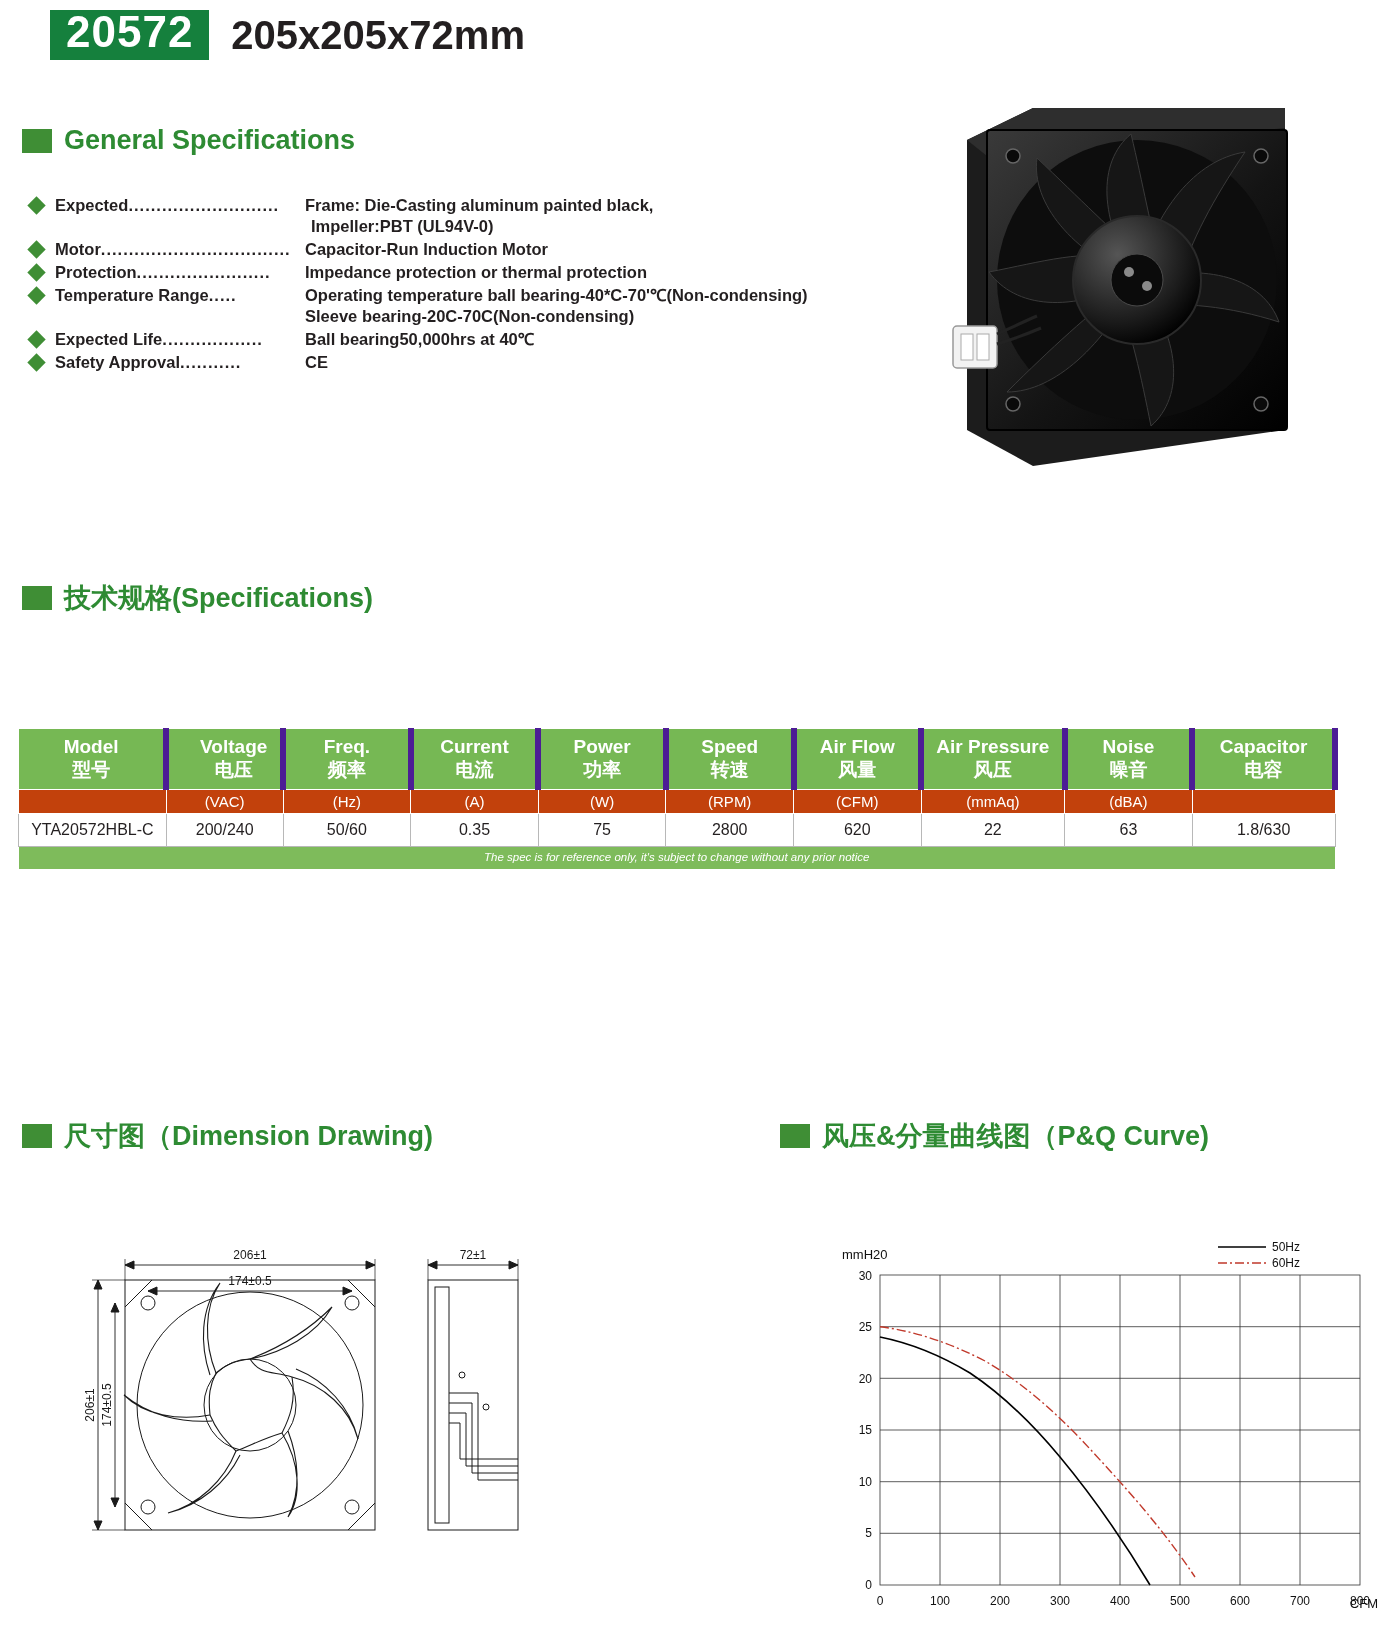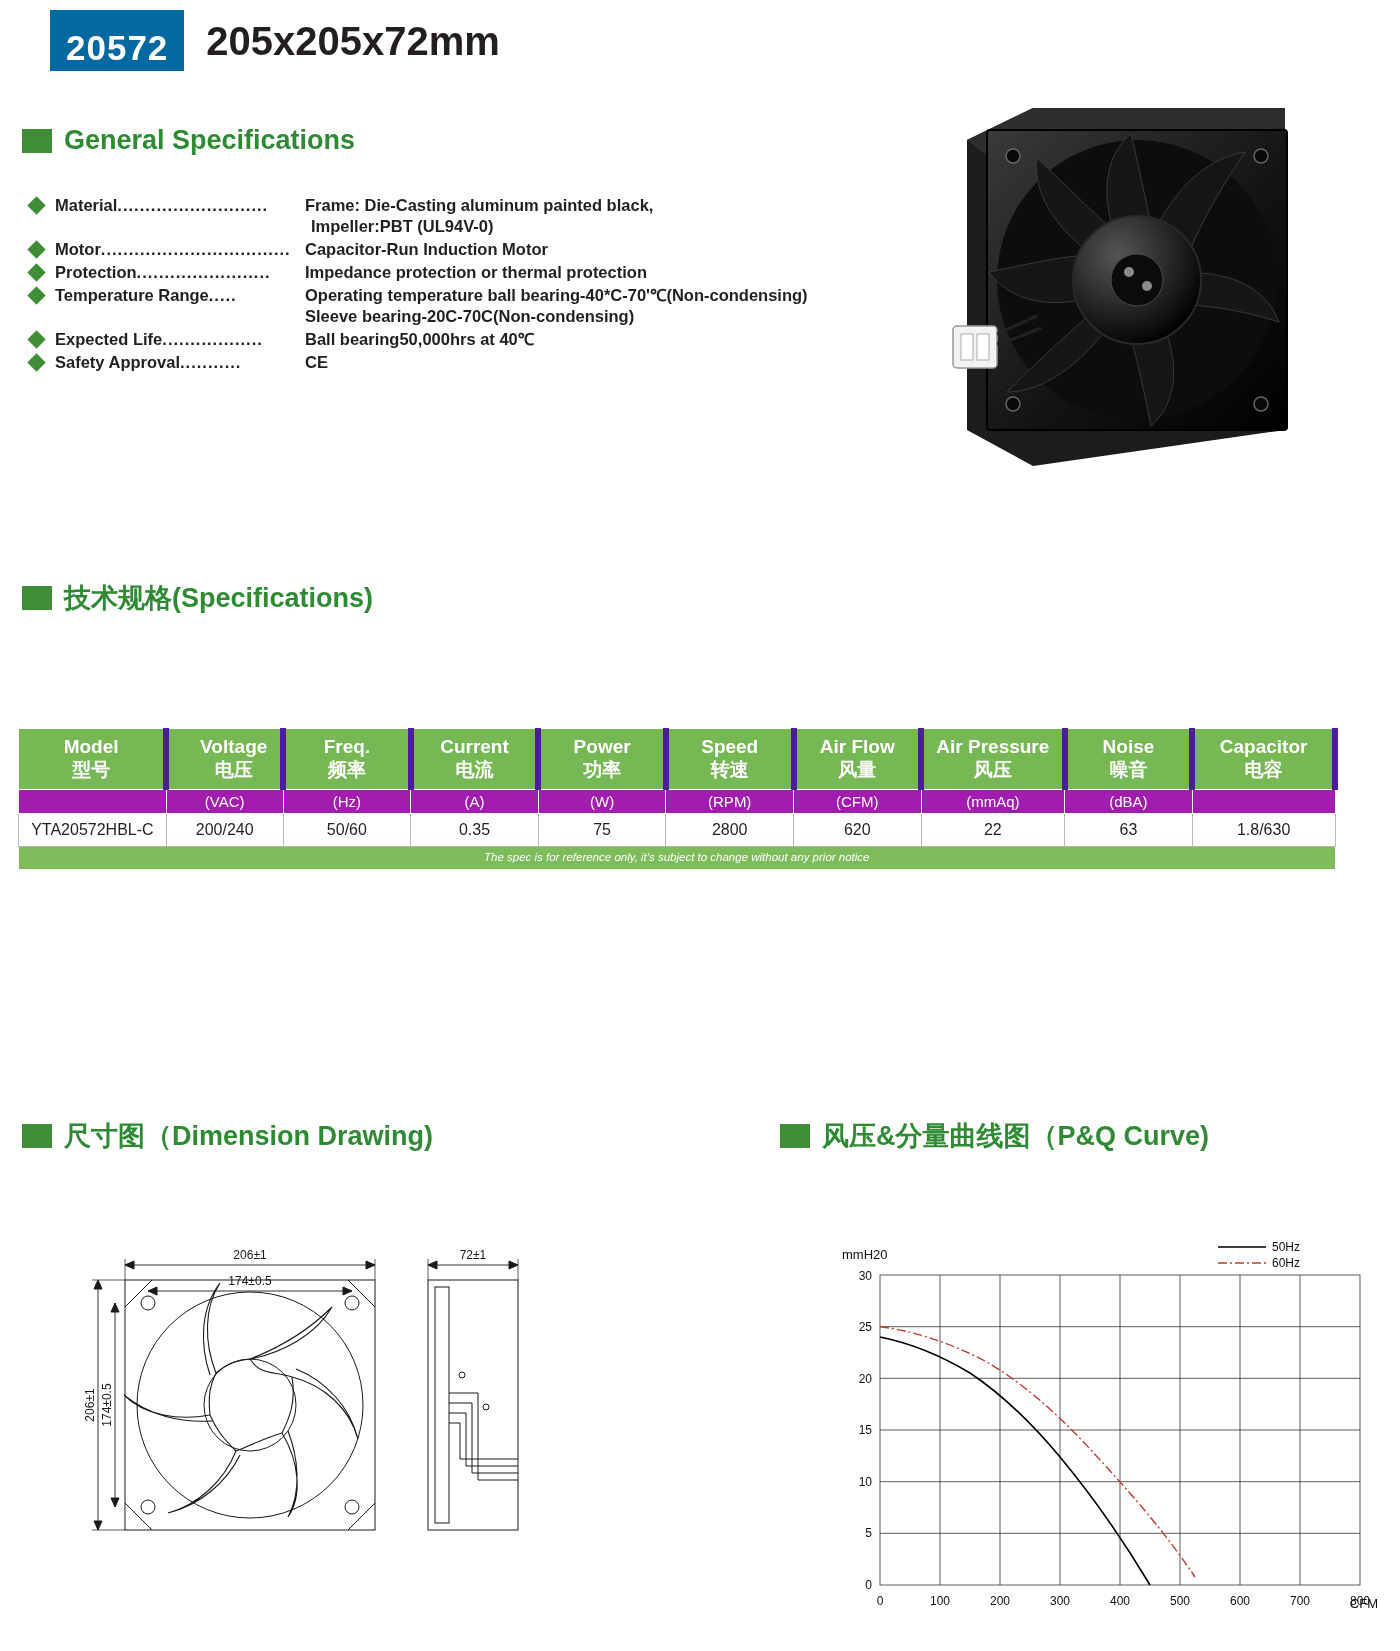--- a/index.html
+++ b/index.html
@@ -15,25 +15,25 @@
   }
 
   
   .header {
     position: absolute;
     left: 50px; top: 10px;
     display: flex;
     align-items: center;
   }
   .header-code {
-    background: #0369a1;
+    background: #15803d;
     color: #ffffff;
-    font-size: 35px;
+    font-size: 44px;
     font-weight: bold;
-    padding: 20px 16px 6px 16px;
+    padding: 0 16px 6px 16px;
     line-height: 1;
     letter-spacing: 1px;
   }
   .header-size {
     font-size: 40px;
     font-weight: bold;
     color: #231f20;
     margin-left: 22px;
     line-height: 1;
   }
@@ -116,21 +116,21 @@
   .spec-table thead th {
     background: #76b854;
     color: #ffffff;
     font-weight: bold;
     font-size: 19px;
     padding: 6px 2px 8px 2px;
     line-height: 23px;
     border-right: 6px solid #4c1d95;
   }
   .spec-table .unit-row td {
-    background: #a21caf;
+    background: #c2410c;
     color: #ffffff;
     font-size: 15px;
     padding: 3px 2px;
   }
   .spec-table .data-row td {
     background: #ffffff;
     color: #231f20;
     font-size: 16px;
     padding: 7px 2px;
     border: 1px solid #b8b8b8;
@@ -168,21 +168,21 @@
 <div class="sec-title" style="left:22px; top:125px;">
   <div class="sec-square"></div>
   <div class="sec-text">General Specifications</div>
 </div>
 
 <div class="gen-list">
 
   <div class="gen-row row-material">
     <div class="diamond"></div>
     <div class="gen-label">
-      <span>Material</span><span class="dots">...........................</span>
+      <span>Expected</span><span class="dots">...........................</span>
     </div>
     <div class="gen-value-col">
       <span>Frame: Die-Casting aluminum painted black,</span>
       <span style="padding-left:6px;">Impeller:PBT (UL94V-0)</span>
     </div>
   </div>
 
   <div class="gen-row row-motor">
     <div class="diamond"></div>
     <div class="gen-label">

